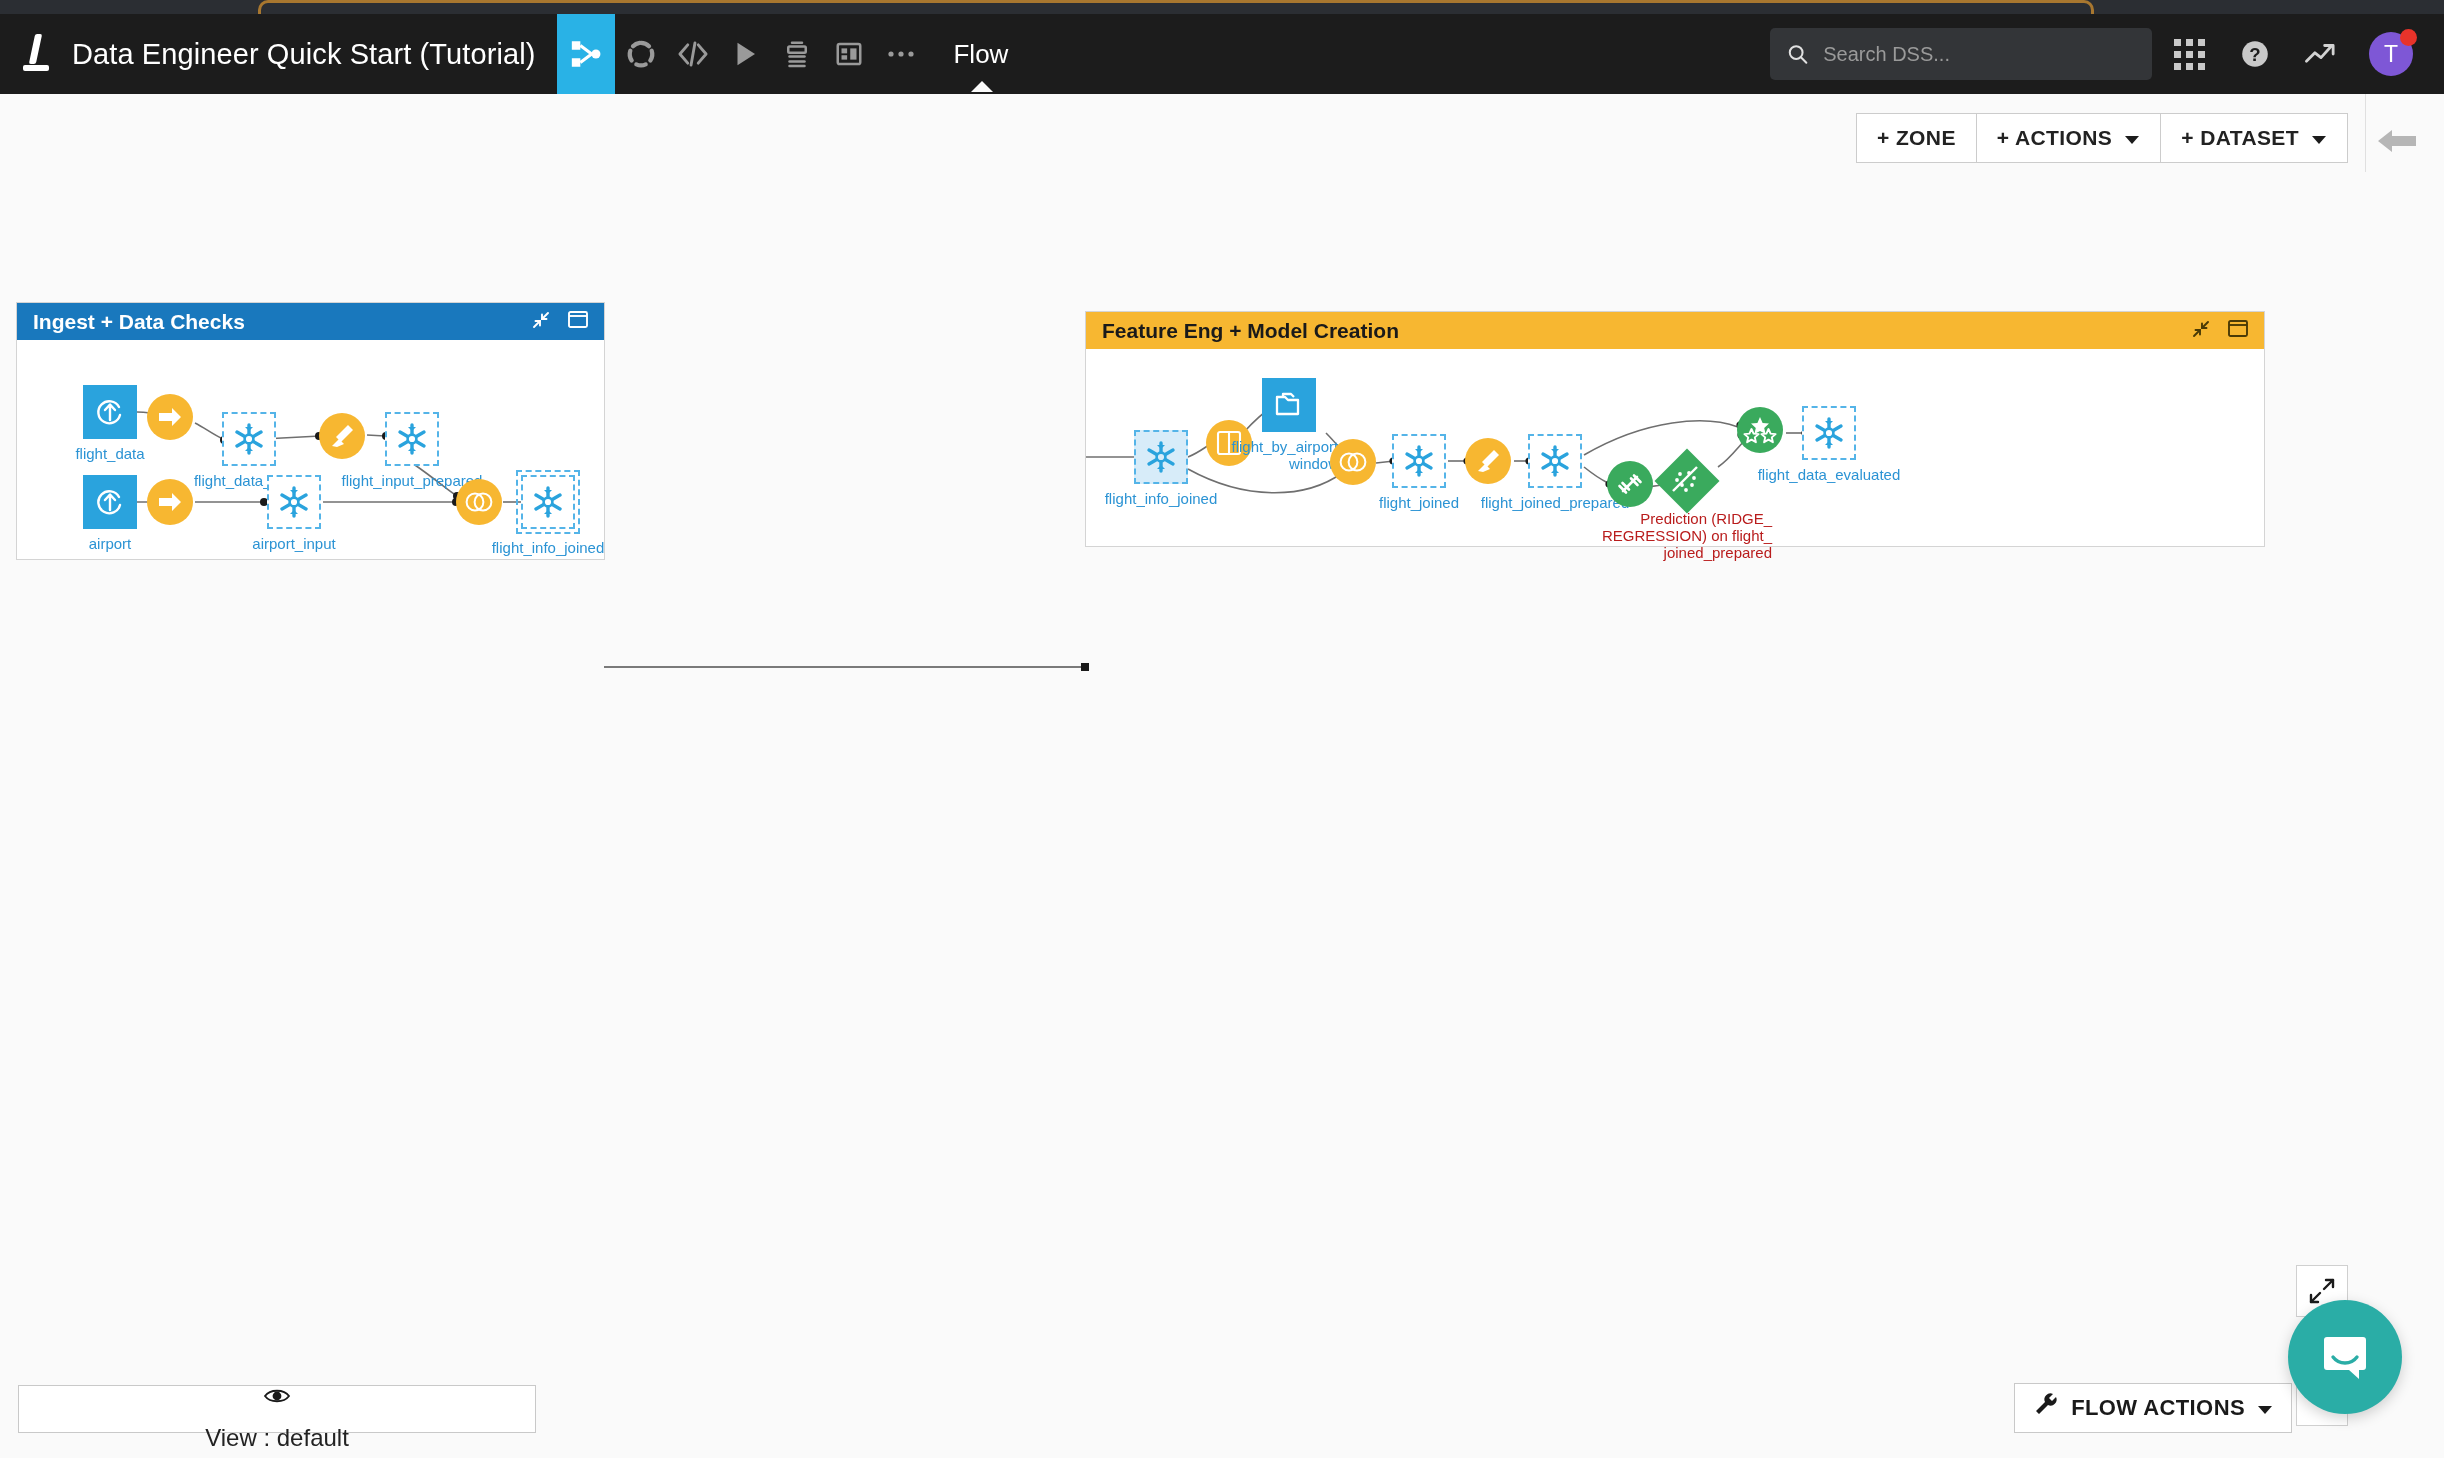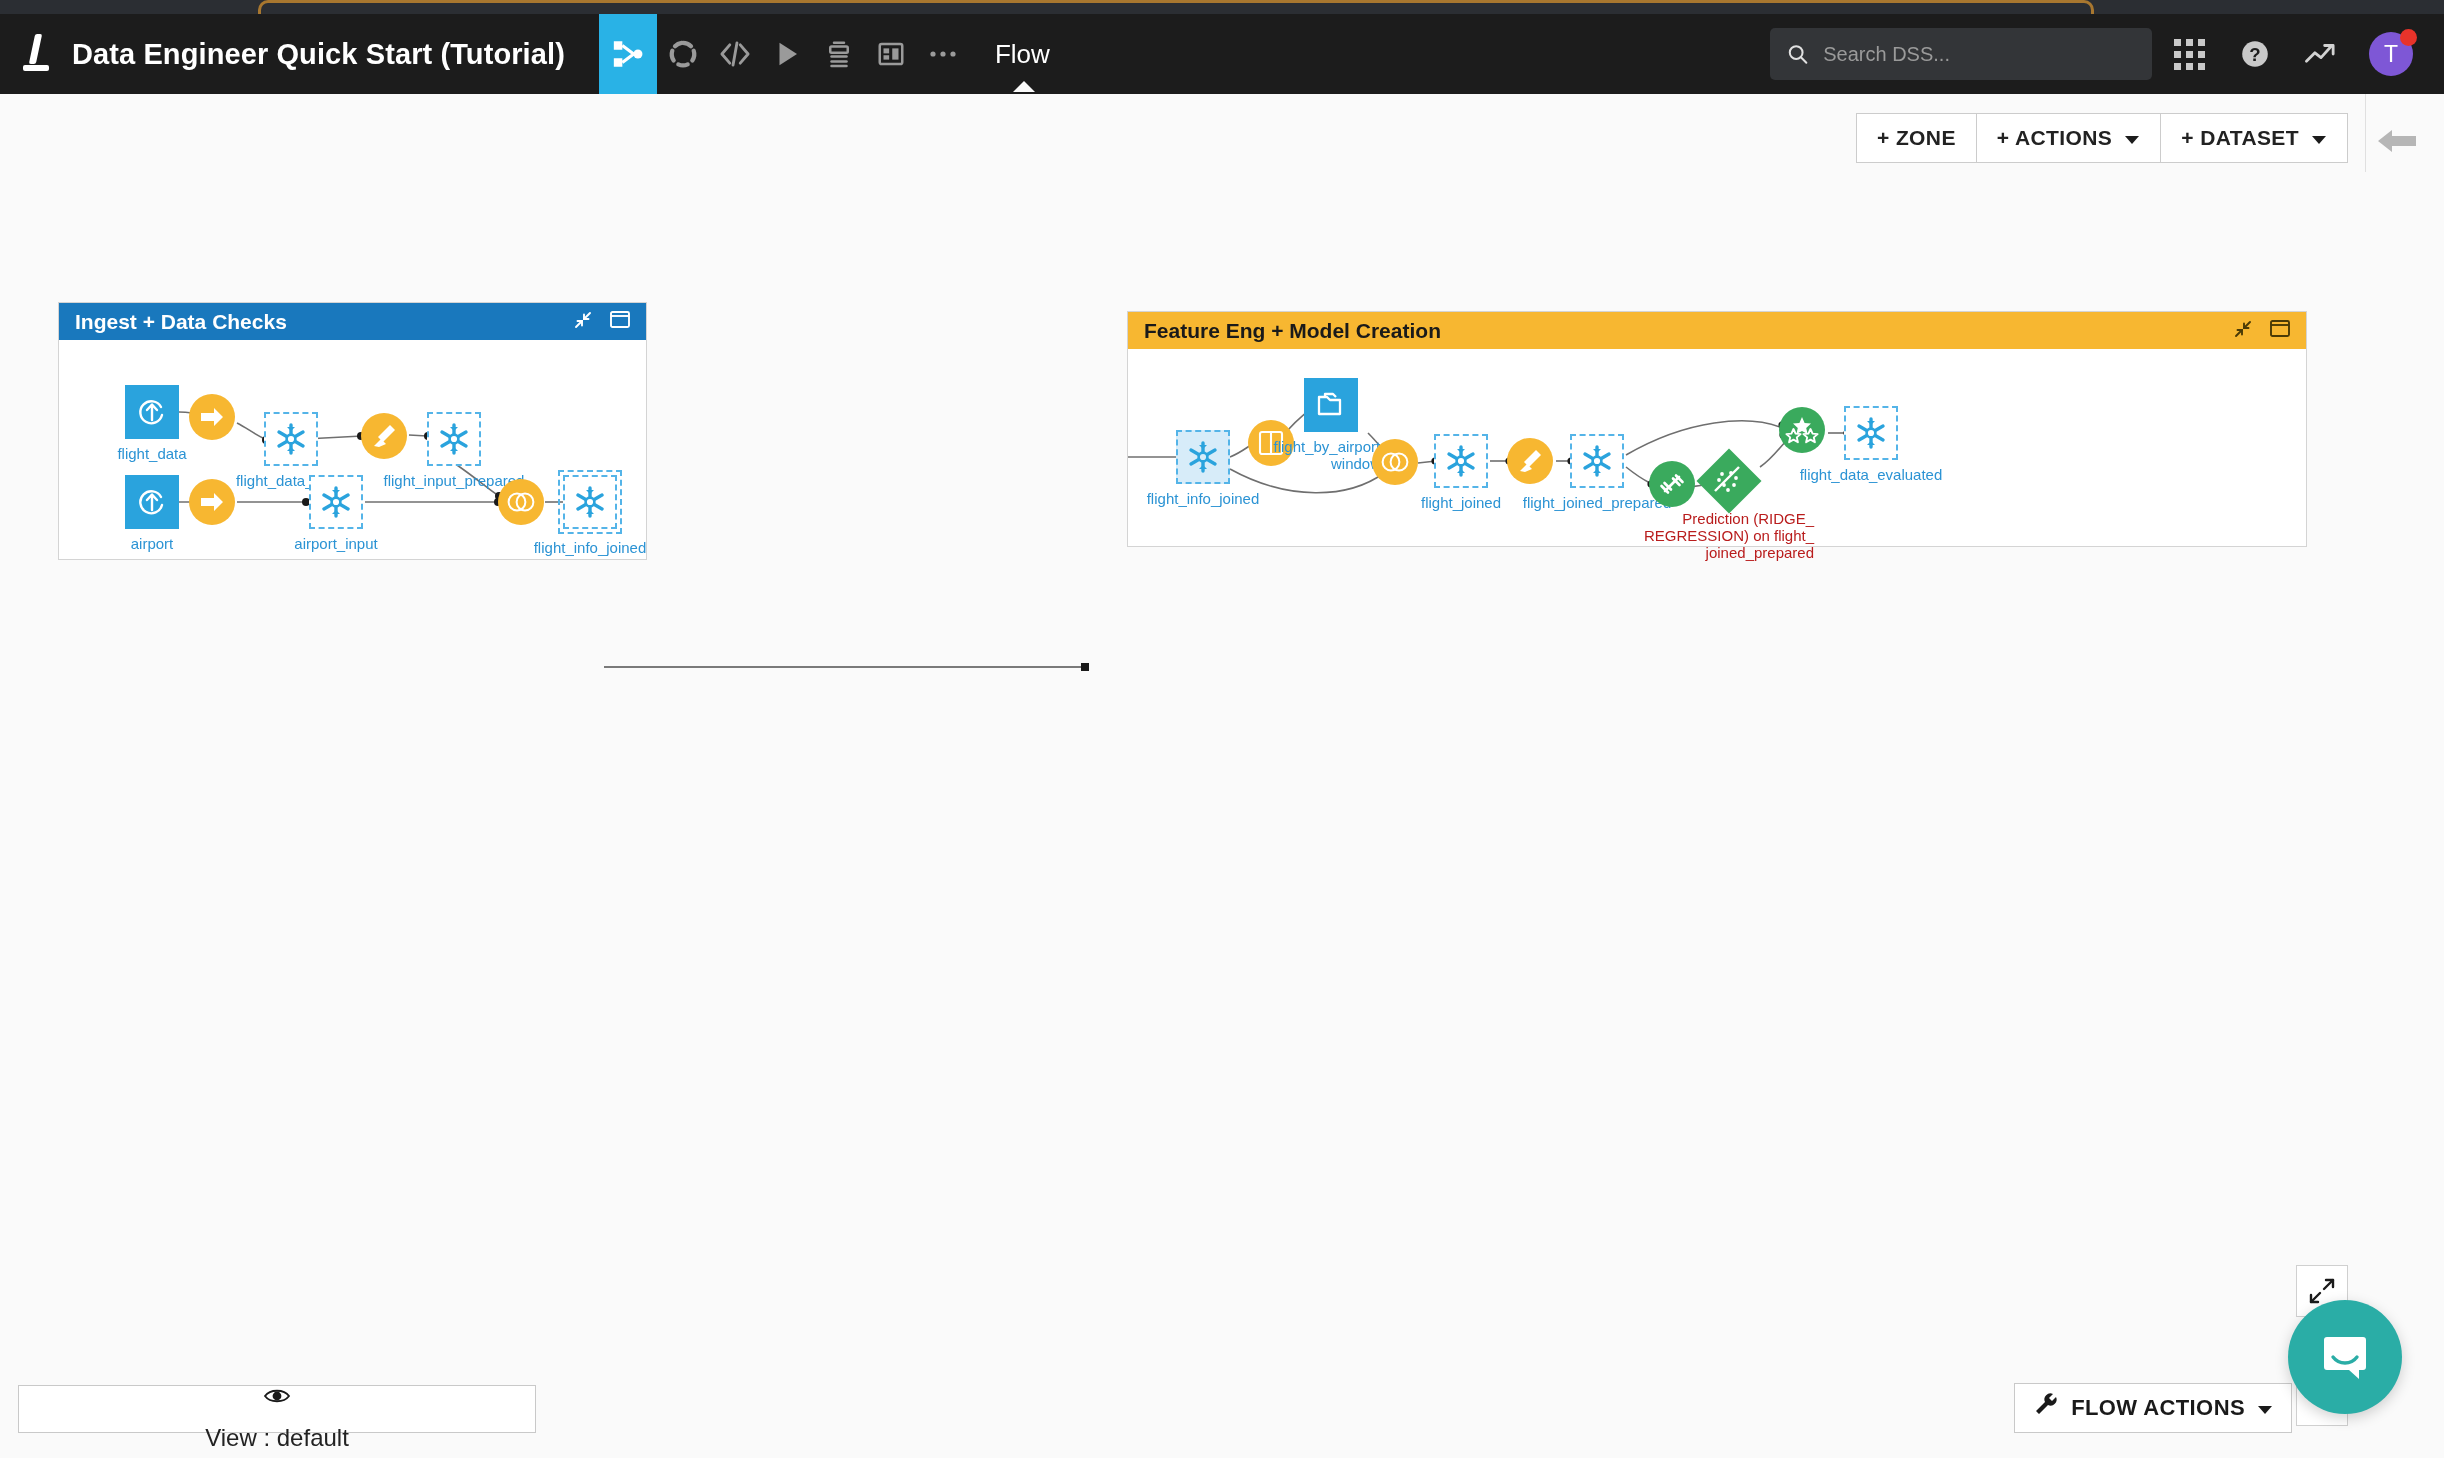--- a/index.html
+++ b/index.html
@@ -21,22 +21,22 @@
 
   
   .header { position: absolute; left: 0; top: 14px; width: 2444px; height: 80px;
     background: #1c1c1c; display: flex; align-items: center; }
   .logo-box { width: 72px; height: 80px; display: flex; align-items: center; justify-content: center; }
   .logo-glyph { width: 34px; height: 40px; position: relative; }
   .logo-glyph::before { content:""; position:absolute; left:13px; top:0; width:7px; height:30px;
     background:#fff; transform: skewX(-12deg); border-radius: 2px; }
   .logo-glyph::after { content:""; position:absolute; left:4px; bottom:3px; width:26px; height:6px;
     background:#fff; border-radius:2px; }
-  .proj-title { color: #ffffff; font-size: 29px; font-weight: 700; letter-spacing: .1px;
-    white-space: nowrap; margin-right: 34px; }
+  .proj-title { color: #ffffff; font-size: 29px; font-weight: 400; letter-spacing: .1px;
+    white-space: nowrap; margin-right: 22px; }
 
   .navicons { display: flex; align-items: center; height: 80px; }
   .navbtn { width: 52px; height: 80px; display:flex; align-items:center; justify-content:center;
     position: relative; }
   .navbtn.active { background: #29b2e6; width: 58px; }
   .navbtn svg { display:block; }
 
   .flow-label { color:#fff; font-size: 26px; margin-left: 26px; position: relative; }
   .flow-caret { position:absolute; left: 0; bottom: -22px; width: 0; height: 0;
     border-left: 11px solid transparent; border-right: 11px solid transparent;
@@ -86,21 +86,21 @@
     margin-left: -1px; font-family:"Liberation Sans", sans-serif; }
   .collapse-arrow { position:absolute; right: 24px; top: 118px; width: 46px; height: 46px;
     display:flex; align-items:center; justify-content:center; }
   .right-rail { position:absolute; right: 78px; top: 94px; width: 1px; height: 1364px; background:#e0e0e0; }
 
   
   .canvas { position:absolute; left: 0; top: 172px; width: 2366px; height: 1286px;
     background: #fafafa; overflow: hidden; }
 
   
-  .zone { position:absolute; background:#fff; border:1px solid #d4d4d4;margin-left:42px; }
+  .zone { position:absolute; background:#fff; border:1px solid #d4d4d4; }
   .zone-hdr { height: 37px; display:flex; align-items:center; padding: 0 16px; }
   .zone-hdr .ztitle { font-size: 21px; font-weight: 700; }
   .zone-hdr .zicons { margin-left:auto; display:flex; gap: 18px; align-items:center; }
   .zone-body { position:relative; width:100%; height: calc(100% - 37px); }
 
   .zone-blue .zone-hdr { background:#1978bd; }
   .zone-blue .zone-hdr .ztitle { color:#fff; }
   .zone-amber .zone-hdr { background:#f7b731; }
   .zone-amber .zone-hdr .ztitle { color:#1a1a1a; }
 

